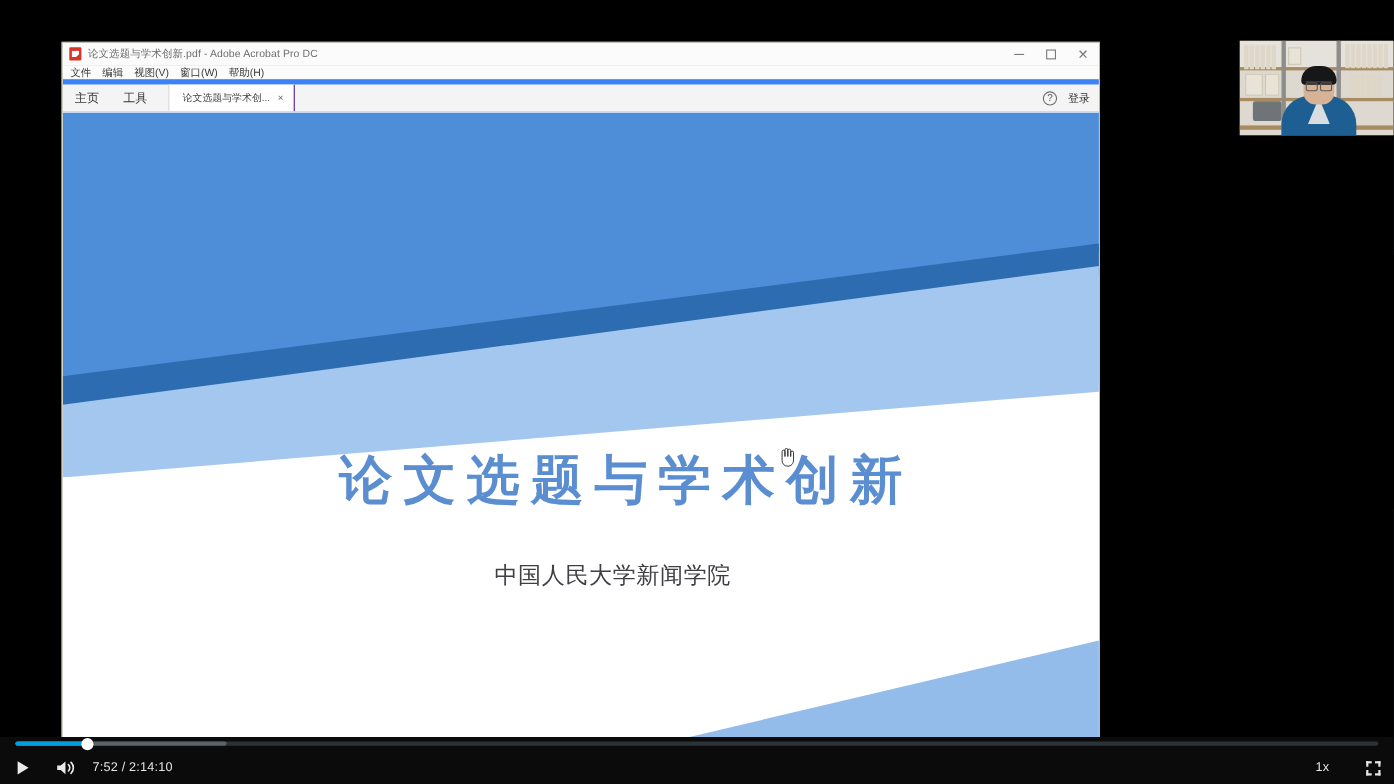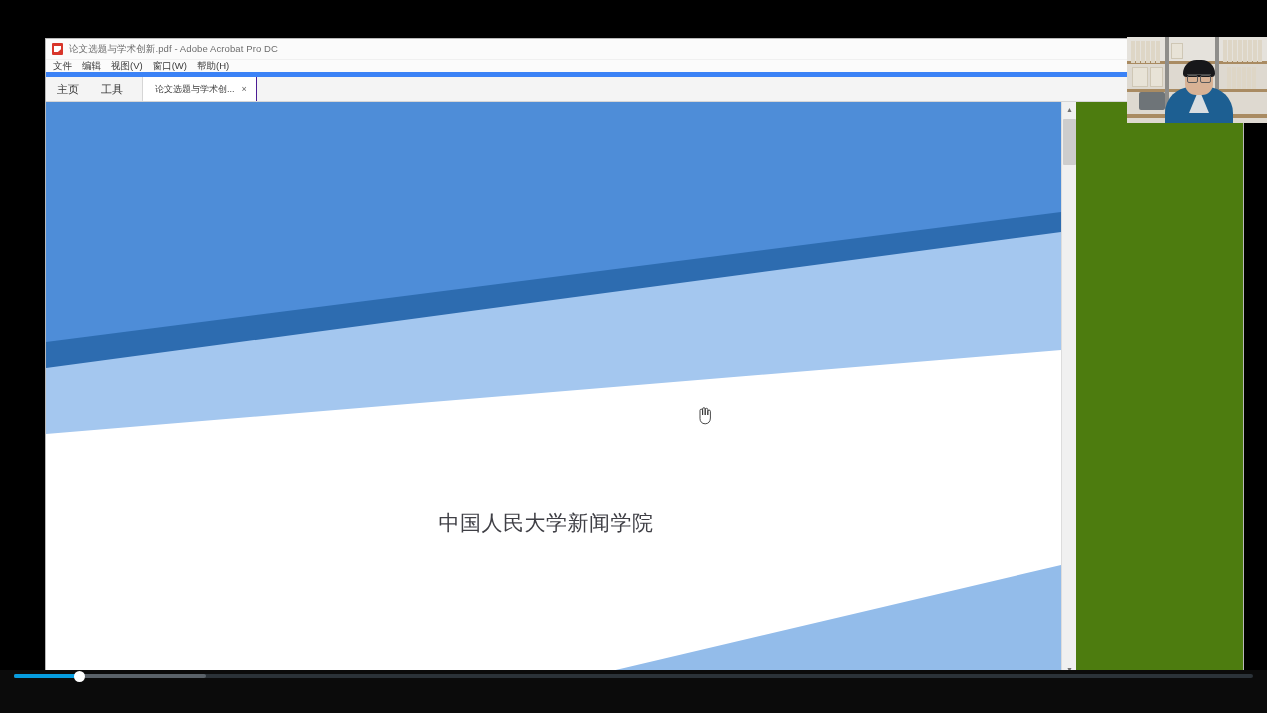--- a/index.html
+++ b/index.html
@@ -6,23 +6,23 @@
   html, body {
     width: 1267px; height: 713px;
     background: #000;
     font-family: "Liberation Sans", "DejaVu Sans", sans-serif;
     overflow: hidden;
   }
   #stage { position: relative; width: 1267px; height: 713px; background: #000; }
 
   
   #acrobat-window {
-    position: absolute; left: 45px; top: 38px;
-    width: 1199px; height: 638px;
-    background: #4d7c0f;
+    position: absolute; left: 56px; top: 38px;
+    width: 944px; height: 638px;
+    background: #fef9c3;
     border: 1px solid #b9b9b9;
     overflow: hidden;
   }
   .titlebar {
     position: relative; height: 21px; background: #fbfbfb;
     display: flex; align-items: center; padding-left: 6px;
     border-bottom: 1px solid #f0f0f0;
   }
   .app-icon {
     width: 11px; height: 12px; margin-right: 6px;
@@ -269,20 +269,21 @@
 
     <div id="pdf-viewport">
 
       <div id="slide">
         <div class="band main"></div>
         <div class="band pale"></div>
         <div class="band dark"></div>
         <div class="band light"></div>
         <div class="band bot"></div>
 
+        <div class="slide-title">论文选题与学术创新</div>
         <div class="slide-sub1">中国人民大学新闻学院</div>
 
         <svg class="grab-cursor" viewBox="0 0 18 20">
           <path d="M4 11 V5.5 a1.3 1.3 0 0 1 2.6 0 V10 V4 a1.3 1.3 0 0 1 2.6 0 V10 V4.6 a1.3 1.3 0 0 1 2.6 0 V10 V6.4 a1.3 1.3 0 0 1 2.6 0 V13 c0 3.5 -2 5.8 -5.2 5.8 c-3.3 0 -5.2 -2.3 -5.2 -5.2 z" fill="#ffffff" stroke="#333333" stroke-width="0.9"></path>
         </svg>
       </div>
 
       <div id="pdf-scrollbar">
         <div class="sb-arrow up">▲</div>
         <div class="sb-thumb"></div>
@@ -335,15 +336,41 @@
     <div class="cam-glasses"></div>
   </div>
 
   <div id="player">
     <div id="progress-track">
       <div id="progress-buffer"></div>
       <div id="progress-fill"></div>
       <div id="progress-handle"></div>
     </div>
 
+    <div class="ctl-row">
+      <div class="ctl" id="btn-play">
+        <span class="tri"></span>
+      </div>
+
+      <div class="ctl" id="btn-volume">
+        <svg width="20" height="16" viewBox="0 0 20 16">
+          <path d="M2 6 h3.2 L9.5 2.2 v11.6 L5.2 10 H2 z" fill="#eaeaea"></path>
+          <path d="M12.2 5.1 a4 4 0 0 1 0 5.8" stroke="#eaeaea" stroke-width="1.5" fill="none" stroke-linecap="round"></path>
+          <path d="M14.6 3 a7 7 0 0 1 0 10" stroke="#eaeaea" stroke-width="1.5" fill="none" stroke-linecap="round"></path>
+        </svg>
+      </div>
+
+      <div class="ctl" id="time-display">7:52 / 2:14:10</div>
+
+      <div class="ctl" id="btn-speed">1x</div>
+
+      <div class="ctl" id="btn-fullscreen">
+        <span class="fs-box">
+          <span class="tl"></span>
+            <span class="tr"></span>
+            <span class="bl"></span>
+            <span class="br"></span>
+        </span>
+      </div>
+    </div>
   </div>
 
 </div>
 
 </body></html>

